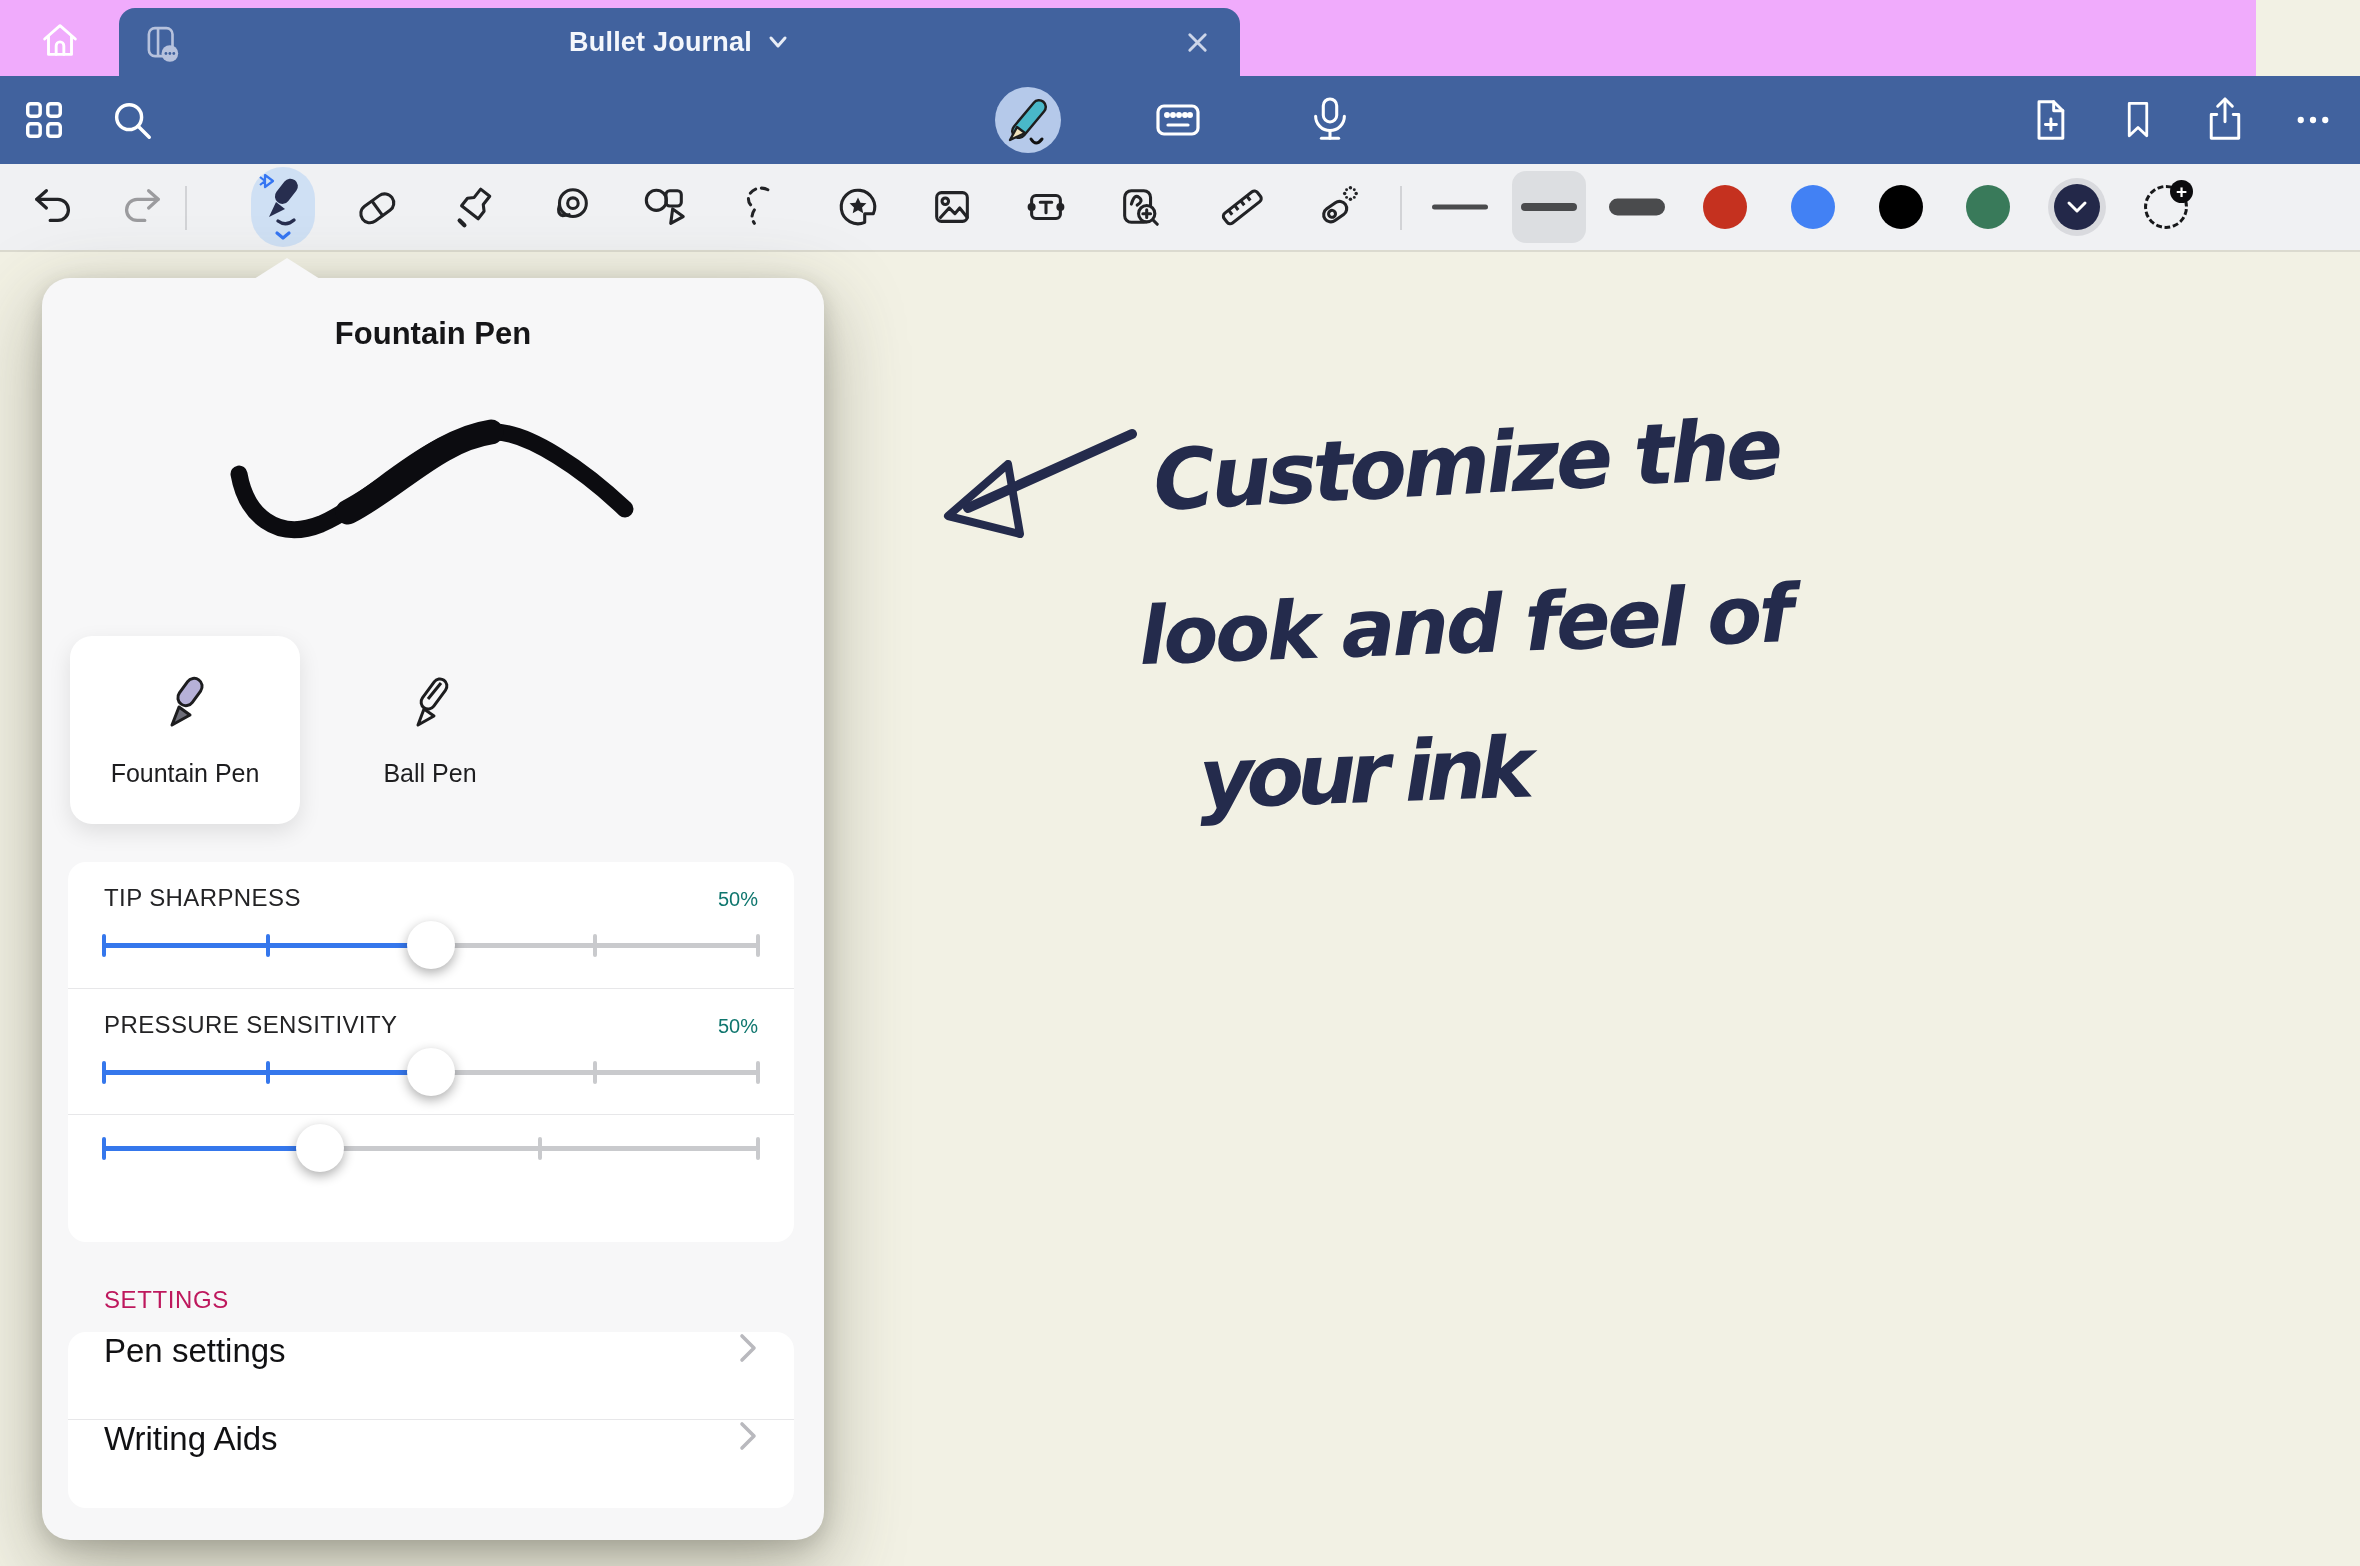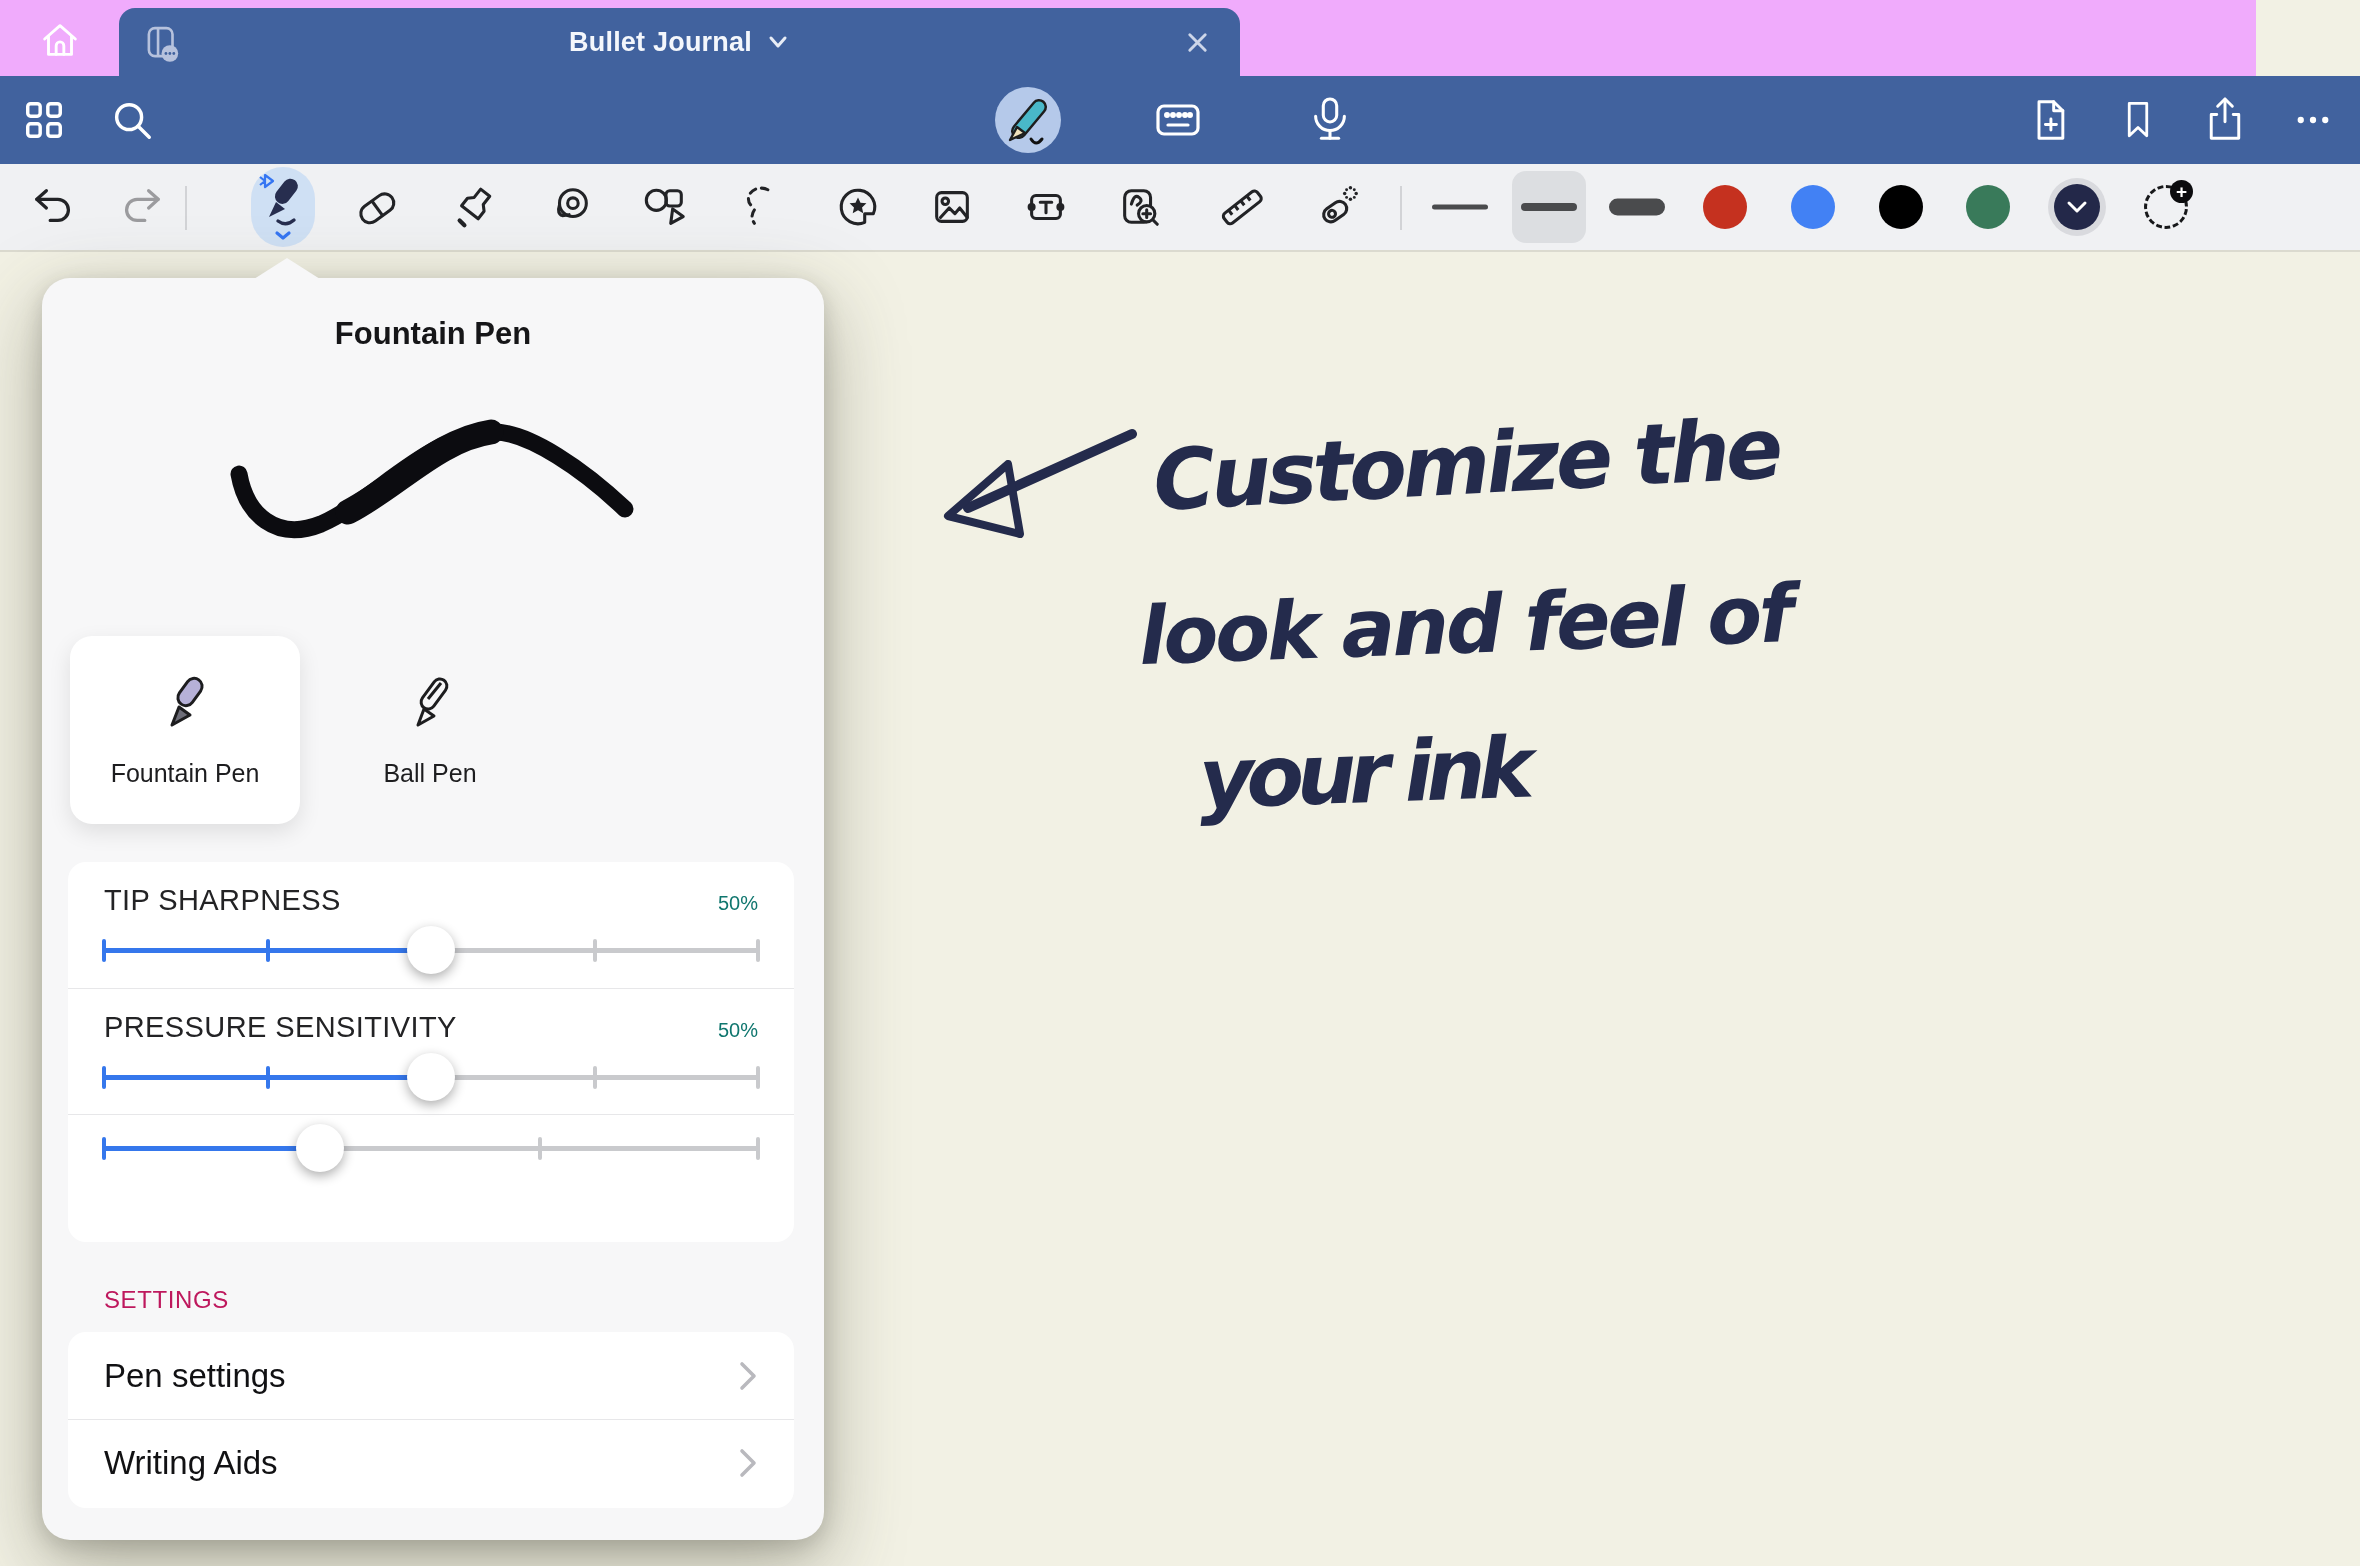--- a/index.html
+++ b/index.html
@@ -47,33 +47,33 @@
 
   .ptype { position:absolute; top:358px; width:230px; height:188px; display:flex; flex-direction:column; align-items:center; justify-content:center; gap:22px; }
   .ptype.selected { background:#ffffff; border-radius:22px; box-shadow:0 8px 22px rgba(0,0,0,.10); }
   .ptype-label { font-size:25px; color:#1d1d1f; }
 
   .card { position:absolute; left:26px; width:726px; background:#ffffff; border-radius:18px; }
   .sliders-card { top:584px; height:380px; display:flex; flex-direction:column; }
   .srow { height:126px; padding:0 36px; }
   .srow + .srow { border-top:1.5px solid #e7e7e9; }
   .shead { display:flex; justify-content:space-between; align-items:baseline; padding-top:22px; }
-  .slabel { font-size:29px; color:#232325; letter-spacing:.4px; }
+  .slabel { font-size:24px; color:#232325; letter-spacing:.4px; }
   .sval { font-size:20px; color:#0f766e; }
   .szone { position:relative; height:66px; }
   .track { position:absolute; left:0; right:0; top:50%; height:5px; margin-top:-2.5px; background:#c9cacd; border-radius:3px; }
   .fill { width:var(--fill,50%); height:100%; background:#3577ec; border-radius:3px; }
   .tick { position:absolute; top:50%; width:4px; height:23px; margin:-11.5px 0 0 -2px; background:#c9cacd; border-radius:2px; }
   .tick.on { background:#3577ec; }
   .thumb { position:absolute; left:var(--fill,50%); top:50%; width:48px; height:48px; margin:-24px 0 0 -24px; background:#ffffff;
            border-radius:50%; box-shadow:0 4px 12px rgba(0,0,0,.32); }
 
   .settings-label { position:absolute; left:62px; top:1008px; font-size:24px; color:#be185d; letter-spacing:.6px; }
   .settings-card { top:1054px; height:176px; }
-  .set-row { height:87px; display:flex; align-items:center; justify-content:space-between; padding:0 36px; }
+  .set-row { height:87px; display:flex; justify-content:space-between; padding:0 36px; }
   .set-row + .set-row { border-top:1.5px solid #e7e7e9; }
   .set-label { font-size:33px; color:#111113; }
 
   .handwriting-text { font-family:"DejaVu Sans", sans-serif; font-style:italic; font-weight:bold; }
 </style>
 </head>
 <body>
 
 <div class="topbar">
   <div class="home-btn">

